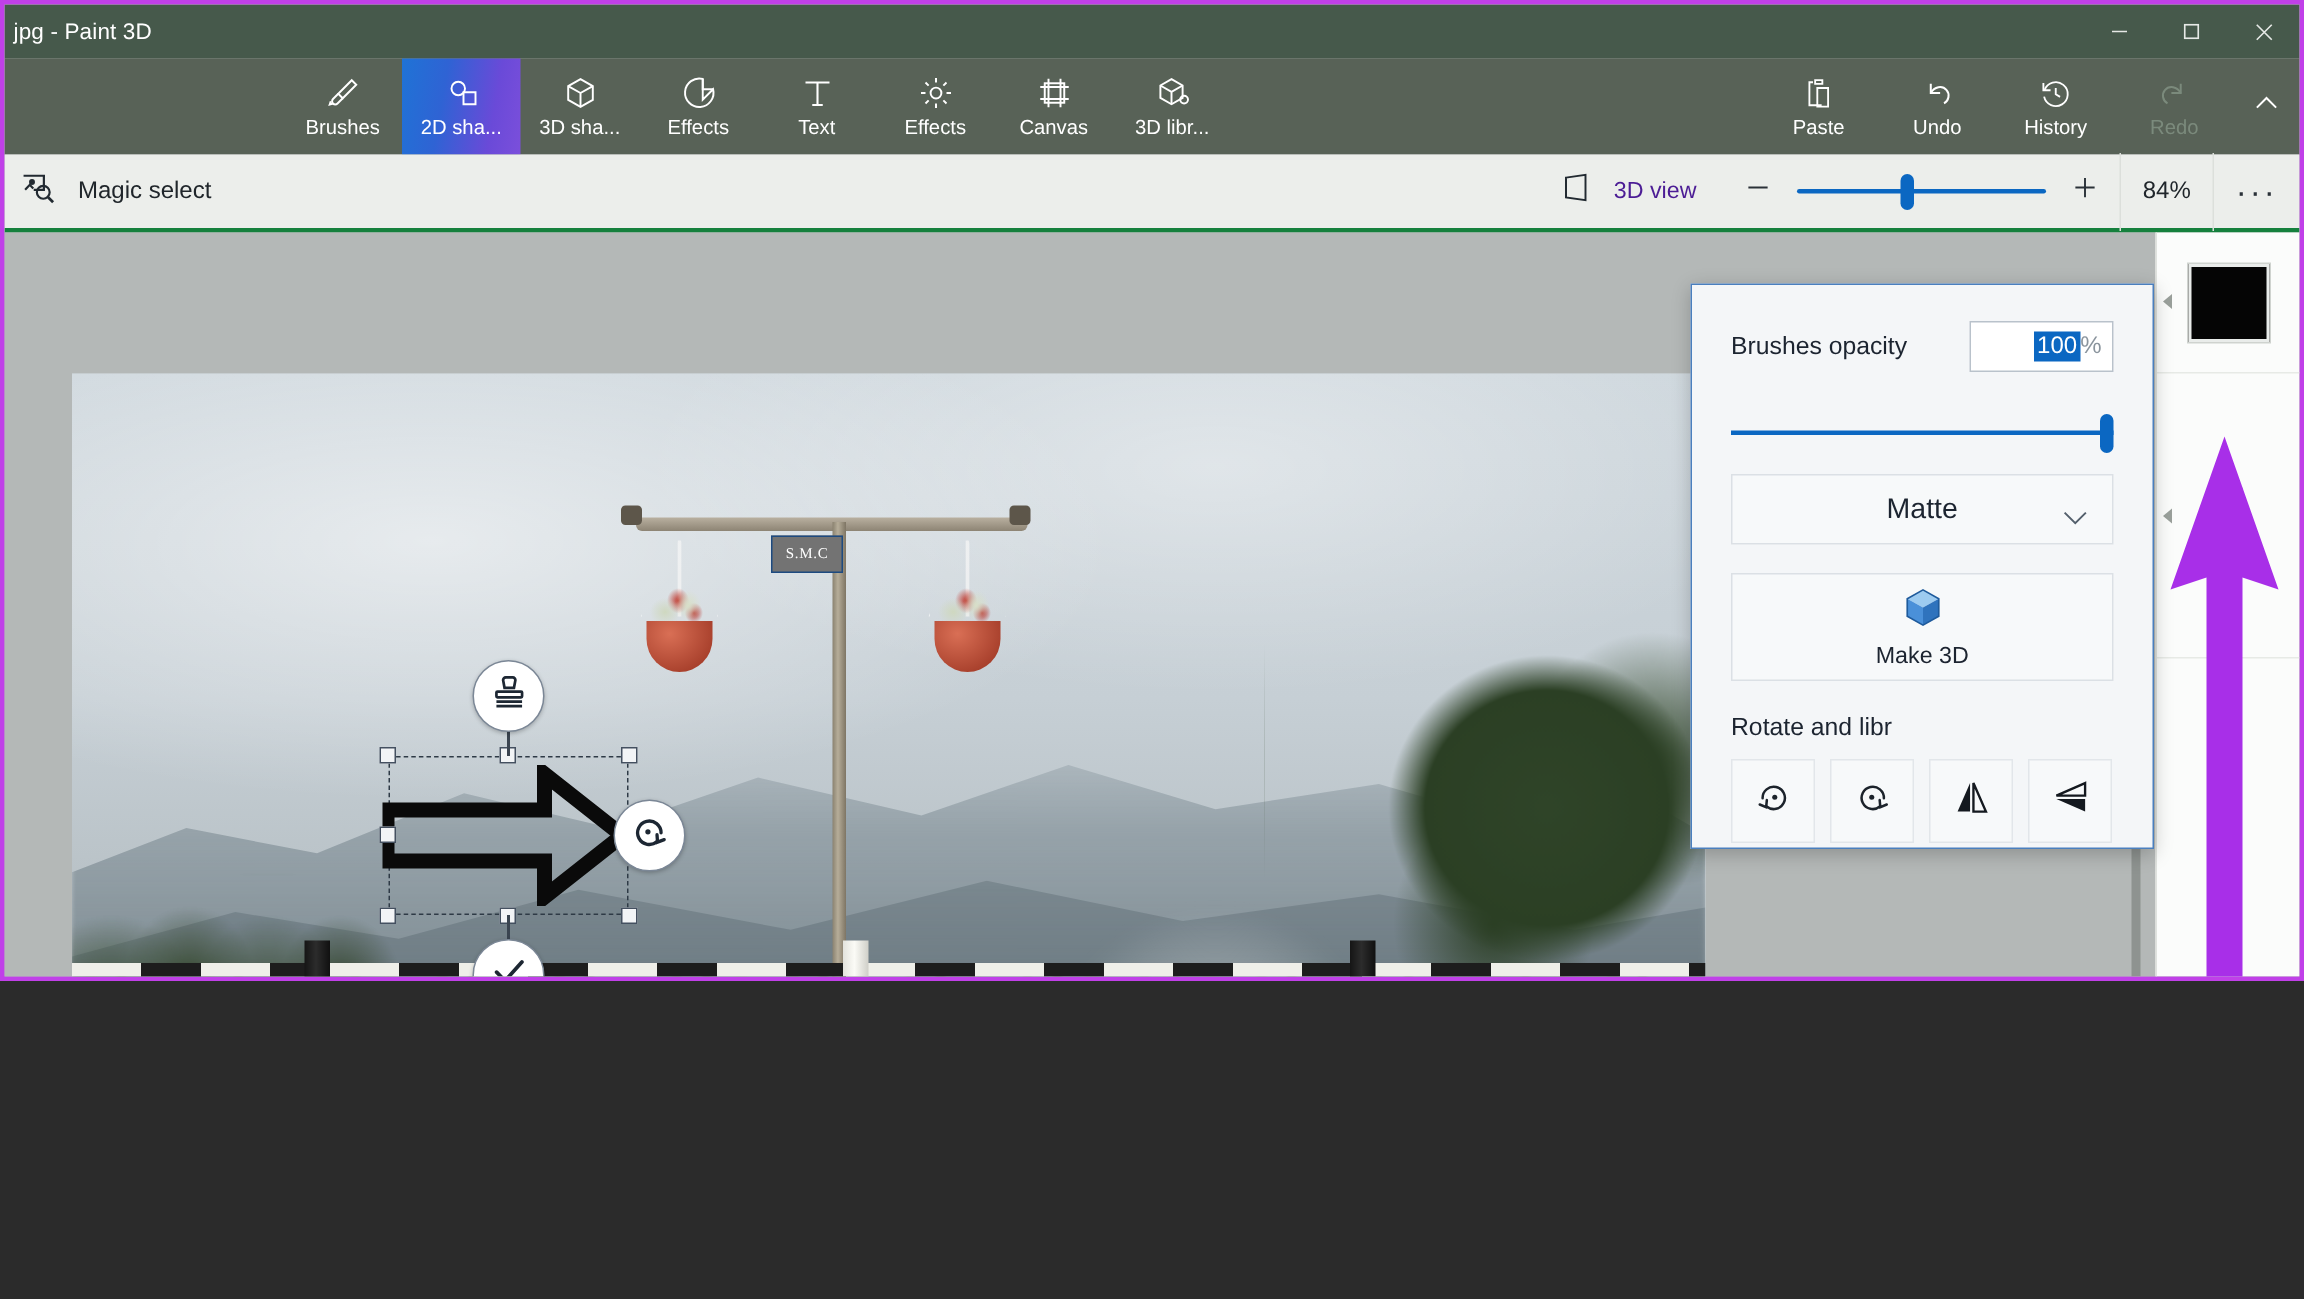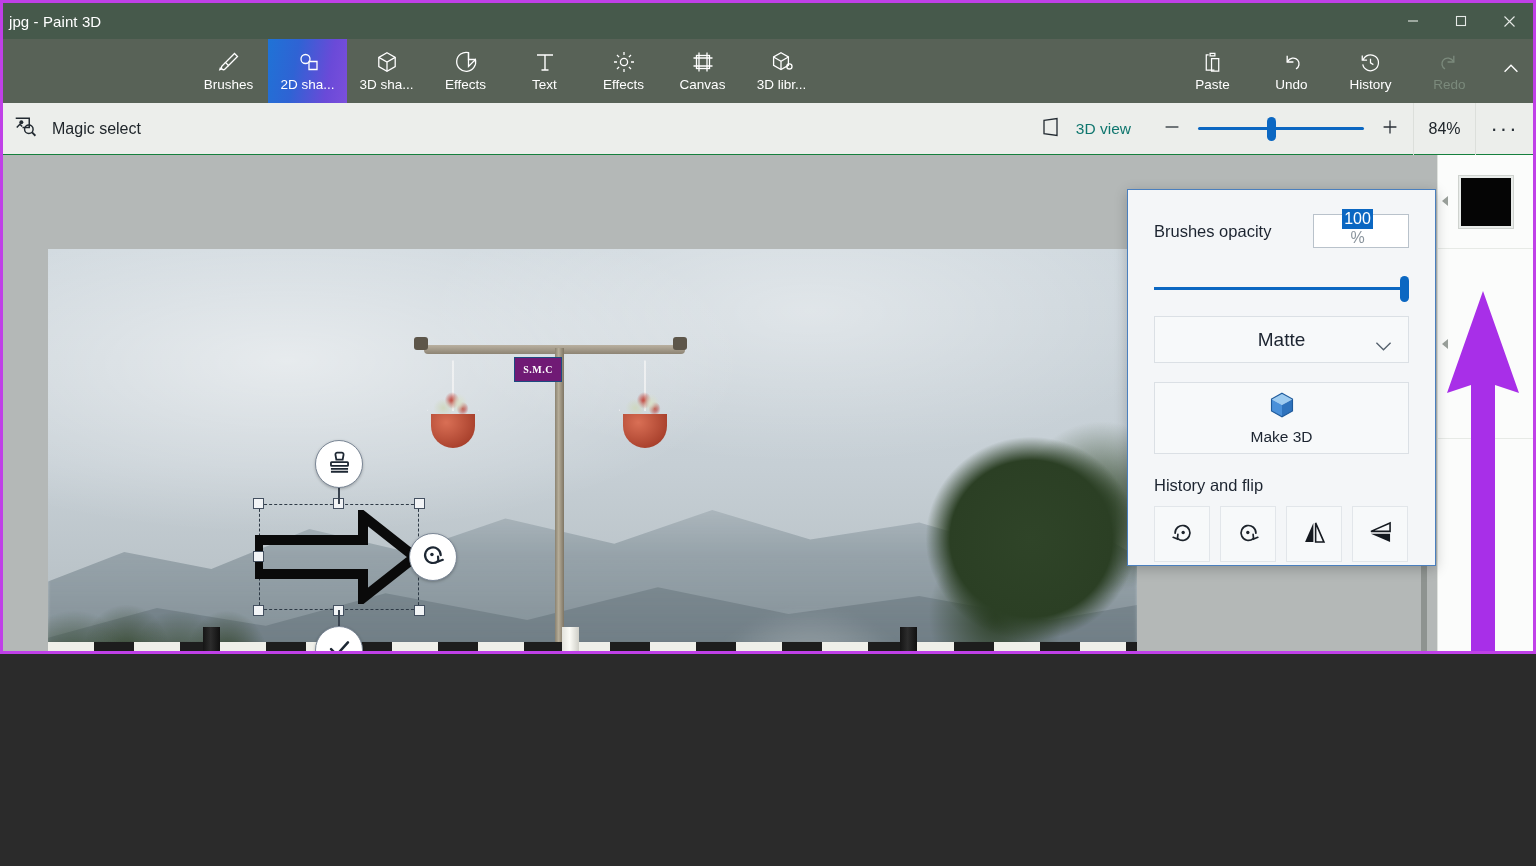--- a/index.html
+++ b/index.html
@@ -60,32 +60,32 @@
   .chevron-up {
     width: 44px; height: 64px; display: flex; align-items: center; justify-content: center;
     color: #ffffff;
   }
 
   
   #subbar {
     position: absolute; left: 0; top: 100px; width: 100%; height: 52px;
     background: #eceeeb;
     display: flex; align-items: center;
-    border-bottom: 1px solid #15803d;
+    border-bottom: 3px solid #15803d;
   }
   #magic-select {
     display: flex; align-items: center; gap: 14px;
     padding: 0 14px 0 10px; height: 52px;
   }
   #magic-label { font-size: 16px; color: #20262b; }
 
   #zoom-cluster { margin-left: auto; display: flex; align-items: center; height: 52px; }
   #view3d {
     display: flex; align-items: center; gap: 12px; height: 52px; padding: 0 18px;
-    font-size: 15.5px; color: #0f766e;
+    font-size: 15.5px; color: #4c1d95;
   }
   .zbtn {
     width: 46px; height: 52px; display: flex; align-items: center; justify-content: center;
     color: #2a3138;
   }
   #slider-wrap {
     width: 172px; height: 52px; display: flex; align-items: center;
     position: relative;
   }
   #slider-track {
@@ -241,23 +241,23 @@
     position: absolute; left: 34.5%; top: 15.5%; width: 24%; height: 9px;
     background: linear-gradient(180deg,#b9b0a0,#8d8474);
     border-radius: 4px;
   }
   .arm-cap {
     position: absolute; top: 14.2%; width: 14px; height: 13px; border-radius: 3px;
     background: #5d564a;
   }
   .smc-sign {
     position: absolute; left: 42.8%; top: 17.5%; width: 48px; height: 25px;
-    background: #701a75; border: 1px solid #1d4a80;
+    background: #737373; border: 1px solid #1d4a80;
     display:flex; align-items:center; justify-content:center;
-    color:#fff; font-size:10px; letter-spacing:.5px; font-weight:bold;
+    color:#fff; font-size:10px; letter-spacing:.5px; font-weight:normal;
     font-family: "Liberation Serif", serif;
   }
   .hanger { position: absolute; width: 52px; height: 88px; }
   .hanger .strings {
     position:absolute; left:0; top:0; width:100%; height:58%;
     border-left: 1px solid rgba(255,255,255,.6);
     border-right: 1px solid rgba(255,255,255,.6);
     clip-path: polygon(48% 0, 52% 0, 100% 100%, 0 100%);
     background: linear-gradient(90deg, transparent 47%, rgba(245,245,245,.75) 48%, rgba(245,245,245,.75) 52%, transparent 53%);
   }
@@ -360,21 +360,21 @@
     box-shadow: 0 3px 12px rgba(0,0,0,.22);
     padding: 24px 26px 0 26px;
   }
   #opacity-row {
     display: flex; align-items: center; justify-content: space-between;
   }
   #opacity-label { font-size: 16.5px; color: #1c2430; }
   #opacity-input {
     width: 96px; height: 34px; background: #ffffff; border: 1px solid #b9c2cb;
     display: flex; align-items: center; justify-content: flex-end;
-    padding-right: 7px; font-size: 16px; color: #5a6671; flex-direction: column;
+    padding-right: 7px; font-size: 16px; color: #5a6671;
   }
   #opacity-value {
     background: #0b67c2; color: #ffffff; padding: 1px 2px; font-size: 16px;
   }
   #opacity-pct { color: #8a949d; font-size: 16px; }
   #op-slider { position: relative; height: 30px; margin-top: 26px; }
   #op-track { position: absolute; left: 0; right: 0; top: 13px; height: 3px; background: #0b67c2; }
   #op-thumb { position: absolute; right: 0; top: 2px; width: 9px; height: 26px; border-radius: 5px; background: #0b67c2; }
   #matte-select {
     margin-top: 12px; height: 47px; background: #f7f9fa; border: 1px solid #dbe0e5;
@@ -756,21 +756,21 @@
         <svg width="30" height="30" viewBox="0 0 24 24">
           <path d="M12 2.6l8.4 4.7-8.4 4.7-8.4-4.7z" fill="#9dcbf0"></path>
           <path d="M3.6 7.3v9.4L12 21.4V12z" fill="#4a90d9"></path>
           <path d="M20.4 7.3v9.4L12 21.4V12z" fill="#2f73bd"></path>
           <path d="M12 2.6l8.4 4.7v9.4L12 21.4 3.6 16.7V7.3z" fill="none" stroke="#1f5b9c" stroke-width=".9"></path>
         </svg>
       </span>
       <span>Make 3D</span>
     </div>
 
-    <div id="rotate-label">History and flip</div>
+    <div id="rotate-label">Rotate and libr</div>
 
     <div id="rotate-row">
       <div class="rot-btn">
         <span>
           <svg width="27" height="27" viewBox="0 0 24 24" fill="none" stroke="#1c232b" stroke-width="1.5" stroke-linecap="round">
             <path d="M5.4 12.6a6.6 6.6 0 1 1 2.4 4.9"></path>
             <path d="M7.9 13.7l-.4 4.2-3.8-1.6"></path>
             <circle cx="12.6" cy="12" r="1.5" fill="#1c232b" stroke="none"></circle>
           </svg>
         </span>

